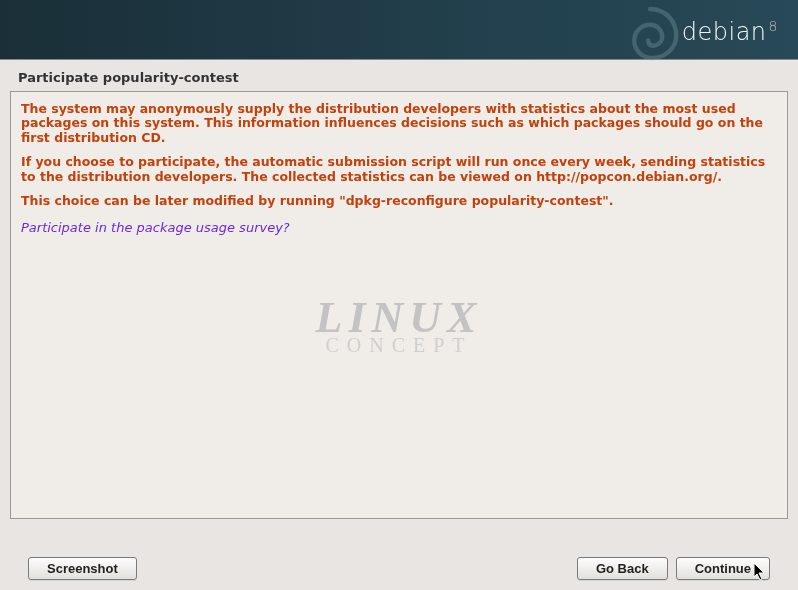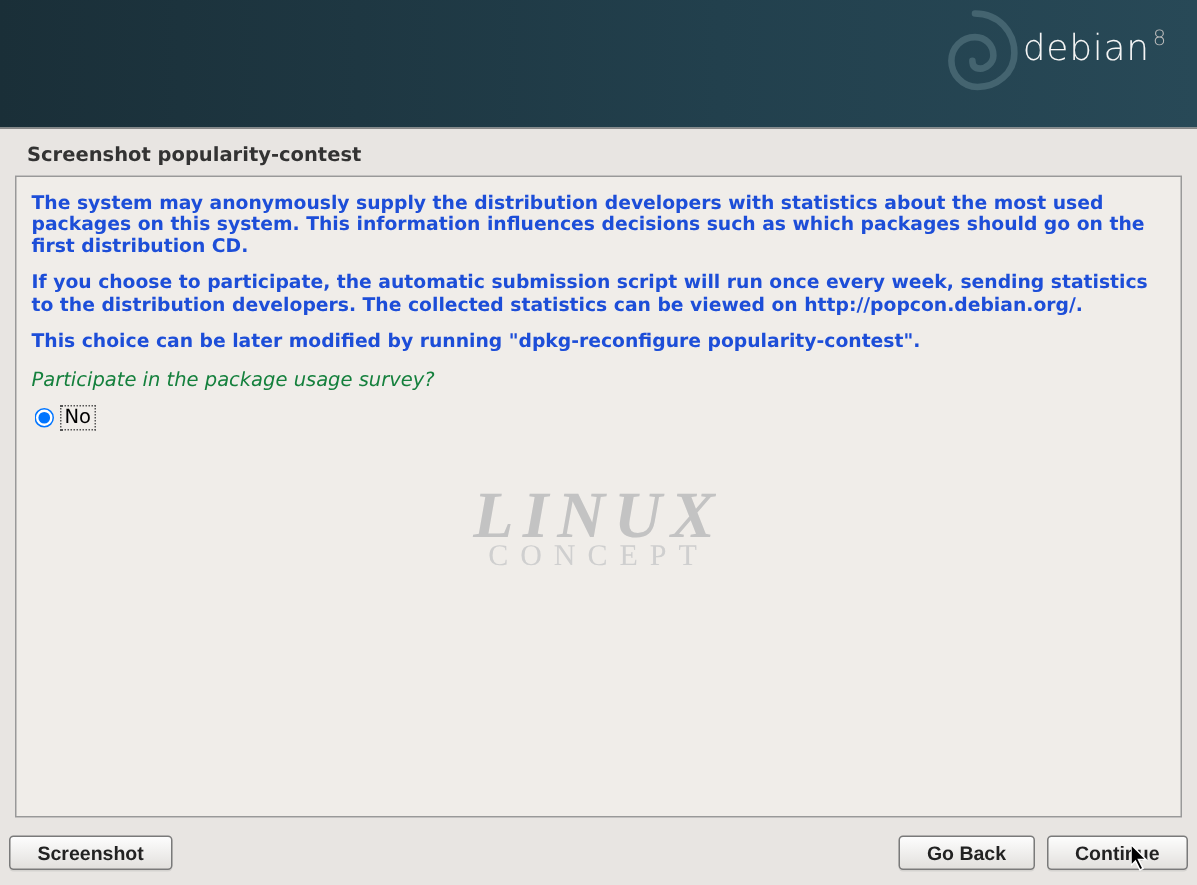--- a/index.html
+++ b/index.html
@@ -6,21 +6,21 @@
     body {
       font-family: "DejaVu Sans", Arial, sans-serif;
       font-size: 13px;
       background: #e8e5e2;
       width: 798px;
       height: 590px;
       overflow: hidden;
       position: relative;
     }
     .header-banner {
-      height: 86px;
+      height: 60px;
       background: linear-gradient(90deg, #1a2f38 0%, #1e3742 30%, #22404d 60%, #284957 100%);
       position: relative;
       border-bottom: 1px solid #888;
     }
     .swirl {
       position: absolute;
       right: 108px;
       top: 2px;
       width: 80px;
       height: 70px;
@@ -53,26 +53,26 @@
       border: 1px solid #999;
       padding: 10px 10px;
       height: 428px;
       position: relative;
     }
     .desc {
       font-size: 12.5px;
       line-height: 1.15;
       font-weight: bold;
       margin-bottom: 10px;
-      color: #1d4ed8;
+      color: #c2410c;
     }
     .question {
       font-style: italic;
       font-weight: normal;
-      color: #15803d;
+      color: #6d28d9;
       margin-top: 12px;
       margin-bottom: 6px;
     }
     .radio-row {
       display: flex;
       align-items: center;
       padding: 3px 2px;
     }
     .radio-row input[type="radio"] {
       margin-right: 4px;
@@ -102,21 +102,21 @@
       pointer-events: none;
       user-select: none;
     }
     .watermark .wm1 { font-size: 44px; text-align: right; }
     .watermark .wm2 { font-size: 20px; font-style: normal; font-weight: 400; letter-spacing: 8px; color: #cfcfcf;}
     .button-bar {
       position: absolute;
       bottom: 10px;
       left: 0;
       right: 0;
-      padding: 0 6px;
+      padding: 0 28px;
       display: flex;
       align-items: center;
     }
     .btn {
       background: linear-gradient(#fdfdfd, #e2e0dd);
       border: 1px solid #7a7a7a;
       border-radius: 3px;
       padding: 3px 18px;
       font-size: 13px;
       font-weight: bold;
@@ -140,32 +140,28 @@
 
 <div class="header-banner">
   <svg class="swirl" viewBox="0 0 80 80">
     <path d="M40 8 C58 8 70 22 70 38 C70 54 56 64 42 64 C30 64 22 54 22 44 C22 34 30 26 40 26 C48 26 54 32 54 40 C54 46 48 50 44 50 C40 50 38 48 38 44" fill="none" stroke="#6a8a94" stroke-width="5" stroke-linecap="round"></path>
   </svg>
   <div class="brand">
     <span>debian</span><sup>8</sup>
   </div>
 </div>
 
-<div class="page-title">Screenshot popularity-contest</div>
+<div class="page-title">Participate popularity-contest</div>
 
 <div class="content-panel">
   <p class="desc">The system may anonymously supply the distribution developers with statistics about the most used packages on this system. This information influences decisions such as which packages should go on the first distribution CD.</p>
   <p class="desc">If you choose to participate, the automatic submission script will run once every week, sending statistics to the distribution developers. The collected statistics can be viewed on http://popcon.debian.org/.</p>
   <p class="desc">This choice can be later modified by running "dpkg-reconfigure popularity-contest".</p>
   <p class="question">Participate in the package usage survey?</p>
 
-  <div class="radio-row selected">
-    <input type="radio" name="survey" checked="" style="">
-    <label>No</label>
-  </div>
 
   <div class="watermark">
     <div class="wm1">LINUX</div>
     <div class="wm2">CONCEPT</div>
   </div>
 </div>
 
 <div class="button-bar">
   <button class="btn">Screenshot</button>
   <div class="spacer"></div>

